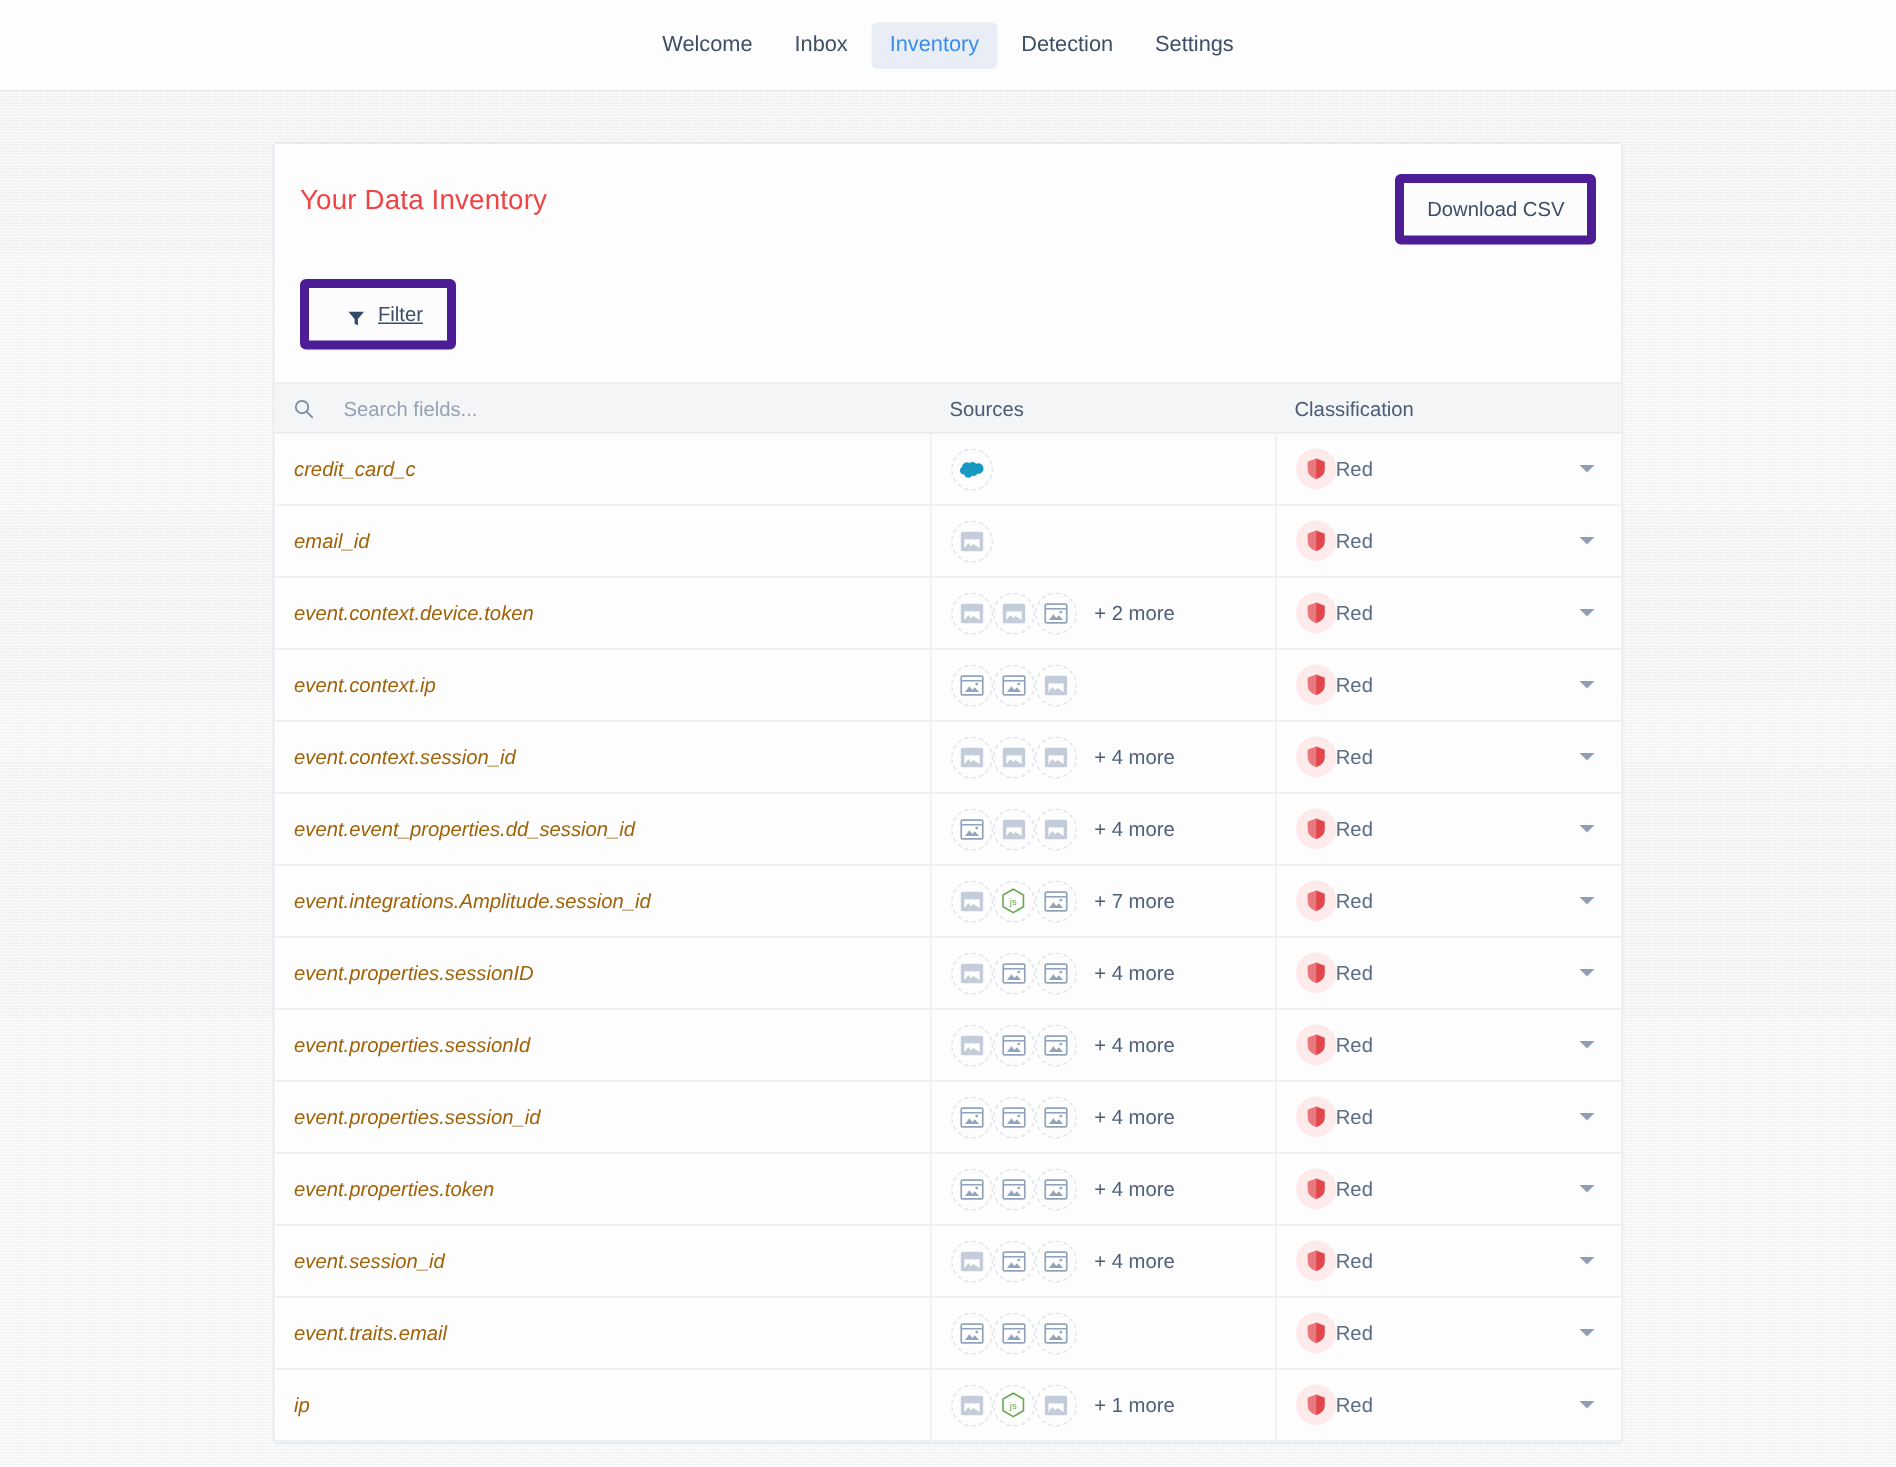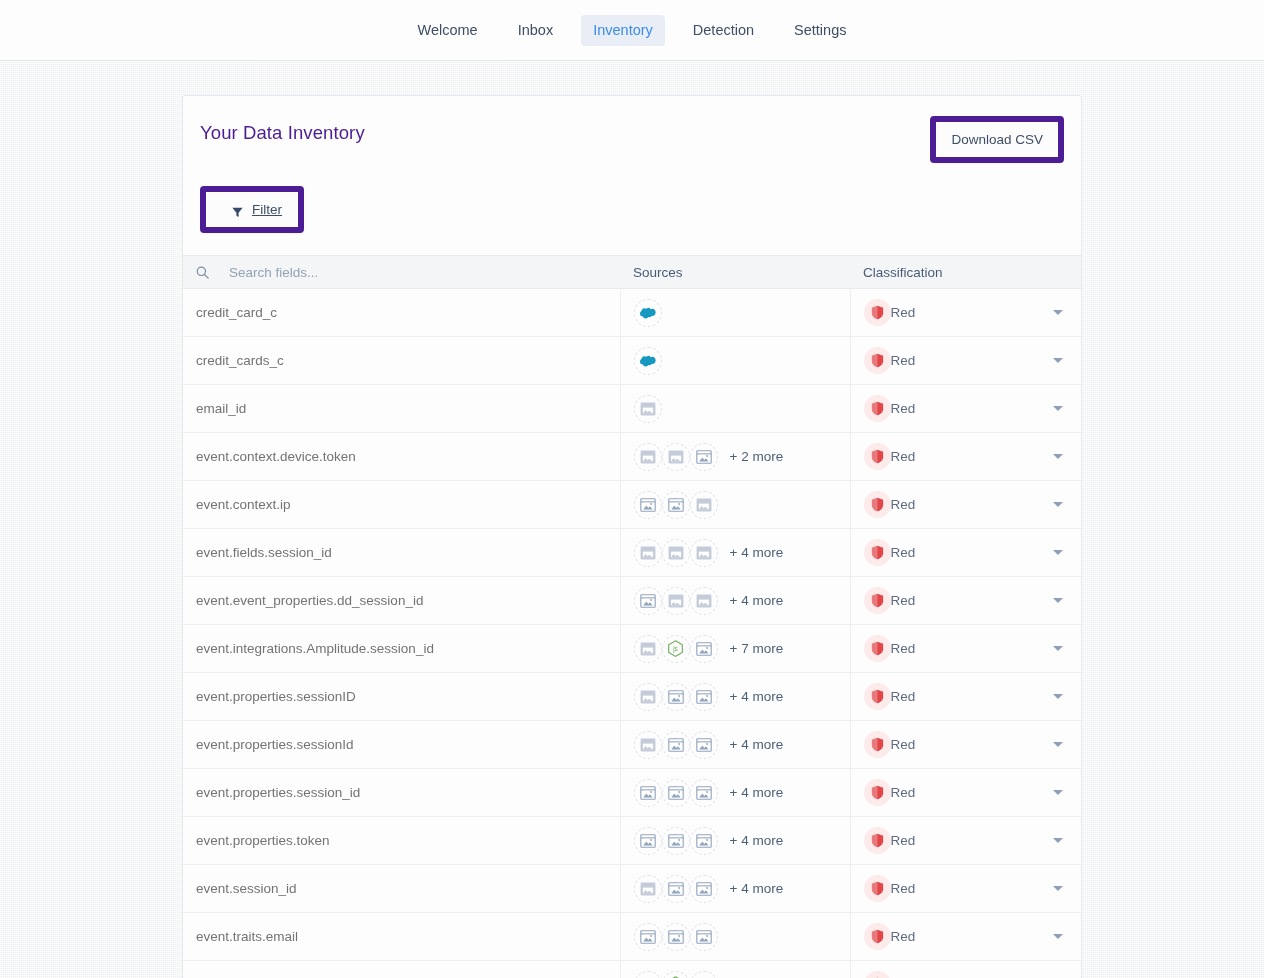--- a/index.html
+++ b/index.html
@@ -28,21 +28,21 @@
   
   .topnav {
     position: relative;
     z-index: 2;
     height: 61px;
     background: #fdfdfe;
     border-bottom: 1px solid #e3e6ea;
     display: flex;
     align-items: center;
     justify-content: center;
-    gap: 16px;
+    gap: 4px;
   }
   .nav-item {
     font-size: 14.5px;
     color: #3d4e66;
     padding: 6px 12px;
     border-radius: 4px;
     cursor: pointer;
     line-height: 19px;
     white-space: nowrap;
   }
@@ -67,21 +67,21 @@
     overflow: hidden;
   }
   .card-head {
     padding: 20px 17px 0 17px;
     display: flex;
     align-items: flex-start;
     justify-content: space-between;
   }
   .card-title {
     font-size: 18.5px;
-    color: #4c1d95;
+    color: #ef4444;
     font-weight: 400;
     letter-spacing: 0.1px;
     padding-top: 6px;
   }
   .btn {
     background: #fcfcfd;
     border: 6px solid #4c1d95;
     border-radius: 4px;
     color: #3d4e66;
     font-size: 13.5px;
@@ -152,24 +152,25 @@
   tbody td {
     height: 48px;
     vertical-align: middle;
     padding: 0;
     font-size: 13.5px;
     color: #5a6b82;
   }
   td.c-field {
     padding-left: 13px;
     border-right: 1px solid #edf0f3;
-    color: #737373;
+    color: #a16207;
     overflow: hidden;
     text-overflow: ellipsis;
     white-space: nowrap;
+    font-style: italic;
   }
   td.c-src {
     padding-left: 13px;
     border-right: 1px solid #edf0f3;
   }
   td.c-cls { padding-left: 13px; }
 
   .src-cell { display: flex; align-items: center; }
   .src-ico {
     width: 28px; height: 28px;
@@ -280,44 +281,20 @@
                     <path d="M7 0.6 13.1 2.9v5.5c0 3.9-3.2 6.2-6.1 7-2.9-.8-6.1-3.1-6.1-7V2.9Z" fill="#e0464a"></path>
                     <path d="M7 0.6v14.8c-2.9-.8-6.1-3.1-6.1-7V2.9Z" fill="#ffffff" opacity="0.28"></path>
                   </svg>
                 </div>
                 <span class="cls-label">Red</span>
                 <span class="caret"></span>
               </div>
             </td>
           </tr>
           <tr>
-            <td class="c-field">credit_cards_c</td>
-            <td class="c-src">
-              <div class="src-cell">
-                <div class="src-ico">
-                  <svg width="16" height="12" viewBox="0 0 24 17" aria-hidden="true">
-                    <path d="M9.6 2.2a4.3 4.3 0 0 1 6.4.6 5.2 5.2 0 0 1 2.3-.55c2.9 0 5.2 2.4 5.2 5.35s-2.3 5.35-5.2 5.35a5.1 5.1 0 0 1-1.05-.11 3.85 3.85 0 0 1-5 1.6 4.4 4.4 0 0 1-8.1-.95 4 4 0 0 1-.85.09A4.2 4.2 0 0 1 0 9.3a4.2 4.2 0 0 1 2.1-3.63A4.8 4.8 0 0 1 9.6 2.2Z" fill="#1798c1"></path>
-                  </svg>
-                </div>
-              </div>
-            </td>
-            <td class="c-cls">
-              <div class="cls-cell">
-                <div class="cls-badge">
-                  <svg width="13" height="15" viewBox="0 0 14 16" aria-hidden="true">
-                    <path d="M7 0.6 13.1 2.9v5.5c0 3.9-3.2 6.2-6.1 7-2.9-.8-6.1-3.1-6.1-7V2.9Z" fill="#e0464a"></path>
-                    <path d="M7 0.6v14.8c-2.9-.8-6.1-3.1-6.1-7V2.9Z" fill="#ffffff" opacity="0.28"></path>
-                  </svg>
-                </div>
-                <span class="cls-label">Red</span>
-                <span class="caret"></span>
-              </div>
-            </td>
-          </tr>
-          <tr>
             <td class="c-field">email_id</td>
             <td class="c-src">
               <div class="src-cell">
                 <div class="src-ico">
                   <svg width="16" height="14" viewBox="0 0 18 16" aria-hidden="true">
                     <rect x="0.5" y="0.5" width="17" height="15" rx="1.5" fill="#c3ccd8"></rect>
                     <rect x="3.2" y="6.4" width="11.6" height="6.6" fill="#ffffff"></rect>
                     <path d="M3.2 13 L6.2 9.1 L8.4 11.6 L10.1 9.9 L14.8 13 Z" fill="#c3ccd8"></path>
                   </svg>
                 </div>
@@ -414,21 +391,21 @@
                     <path d="M7 0.6 13.1 2.9v5.5c0 3.9-3.2 6.2-6.1 7-2.9-.8-6.1-3.1-6.1-7V2.9Z" fill="#e0464a"></path>
                     <path d="M7 0.6v14.8c-2.9-.8-6.1-3.1-6.1-7V2.9Z" fill="#ffffff" opacity="0.28"></path>
                   </svg>
                 </div>
                 <span class="cls-label">Red</span>
                 <span class="caret"></span>
               </div>
             </td>
           </tr>
           <tr>
-            <td class="c-field">event.fields.session_id</td>
+            <td class="c-field">event.context.session_id</td>
             <td class="c-src">
               <div class="src-cell">
                 <div class="src-ico">
                   <svg width="16" height="14" viewBox="0 0 18 16" aria-hidden="true">
                     <rect x="0.5" y="0.5" width="17" height="15" rx="1.5" fill="#c3ccd8"></rect>
                     <rect x="3.2" y="6.4" width="11.6" height="6.6" fill="#ffffff"></rect>
                     <path d="M3.2 13 L6.2 9.1 L8.4 11.6 L10.1 9.9 L14.8 13 Z" fill="#c3ccd8"></path>
                   </svg>
                 </div>
                 <div class="src-ico">

